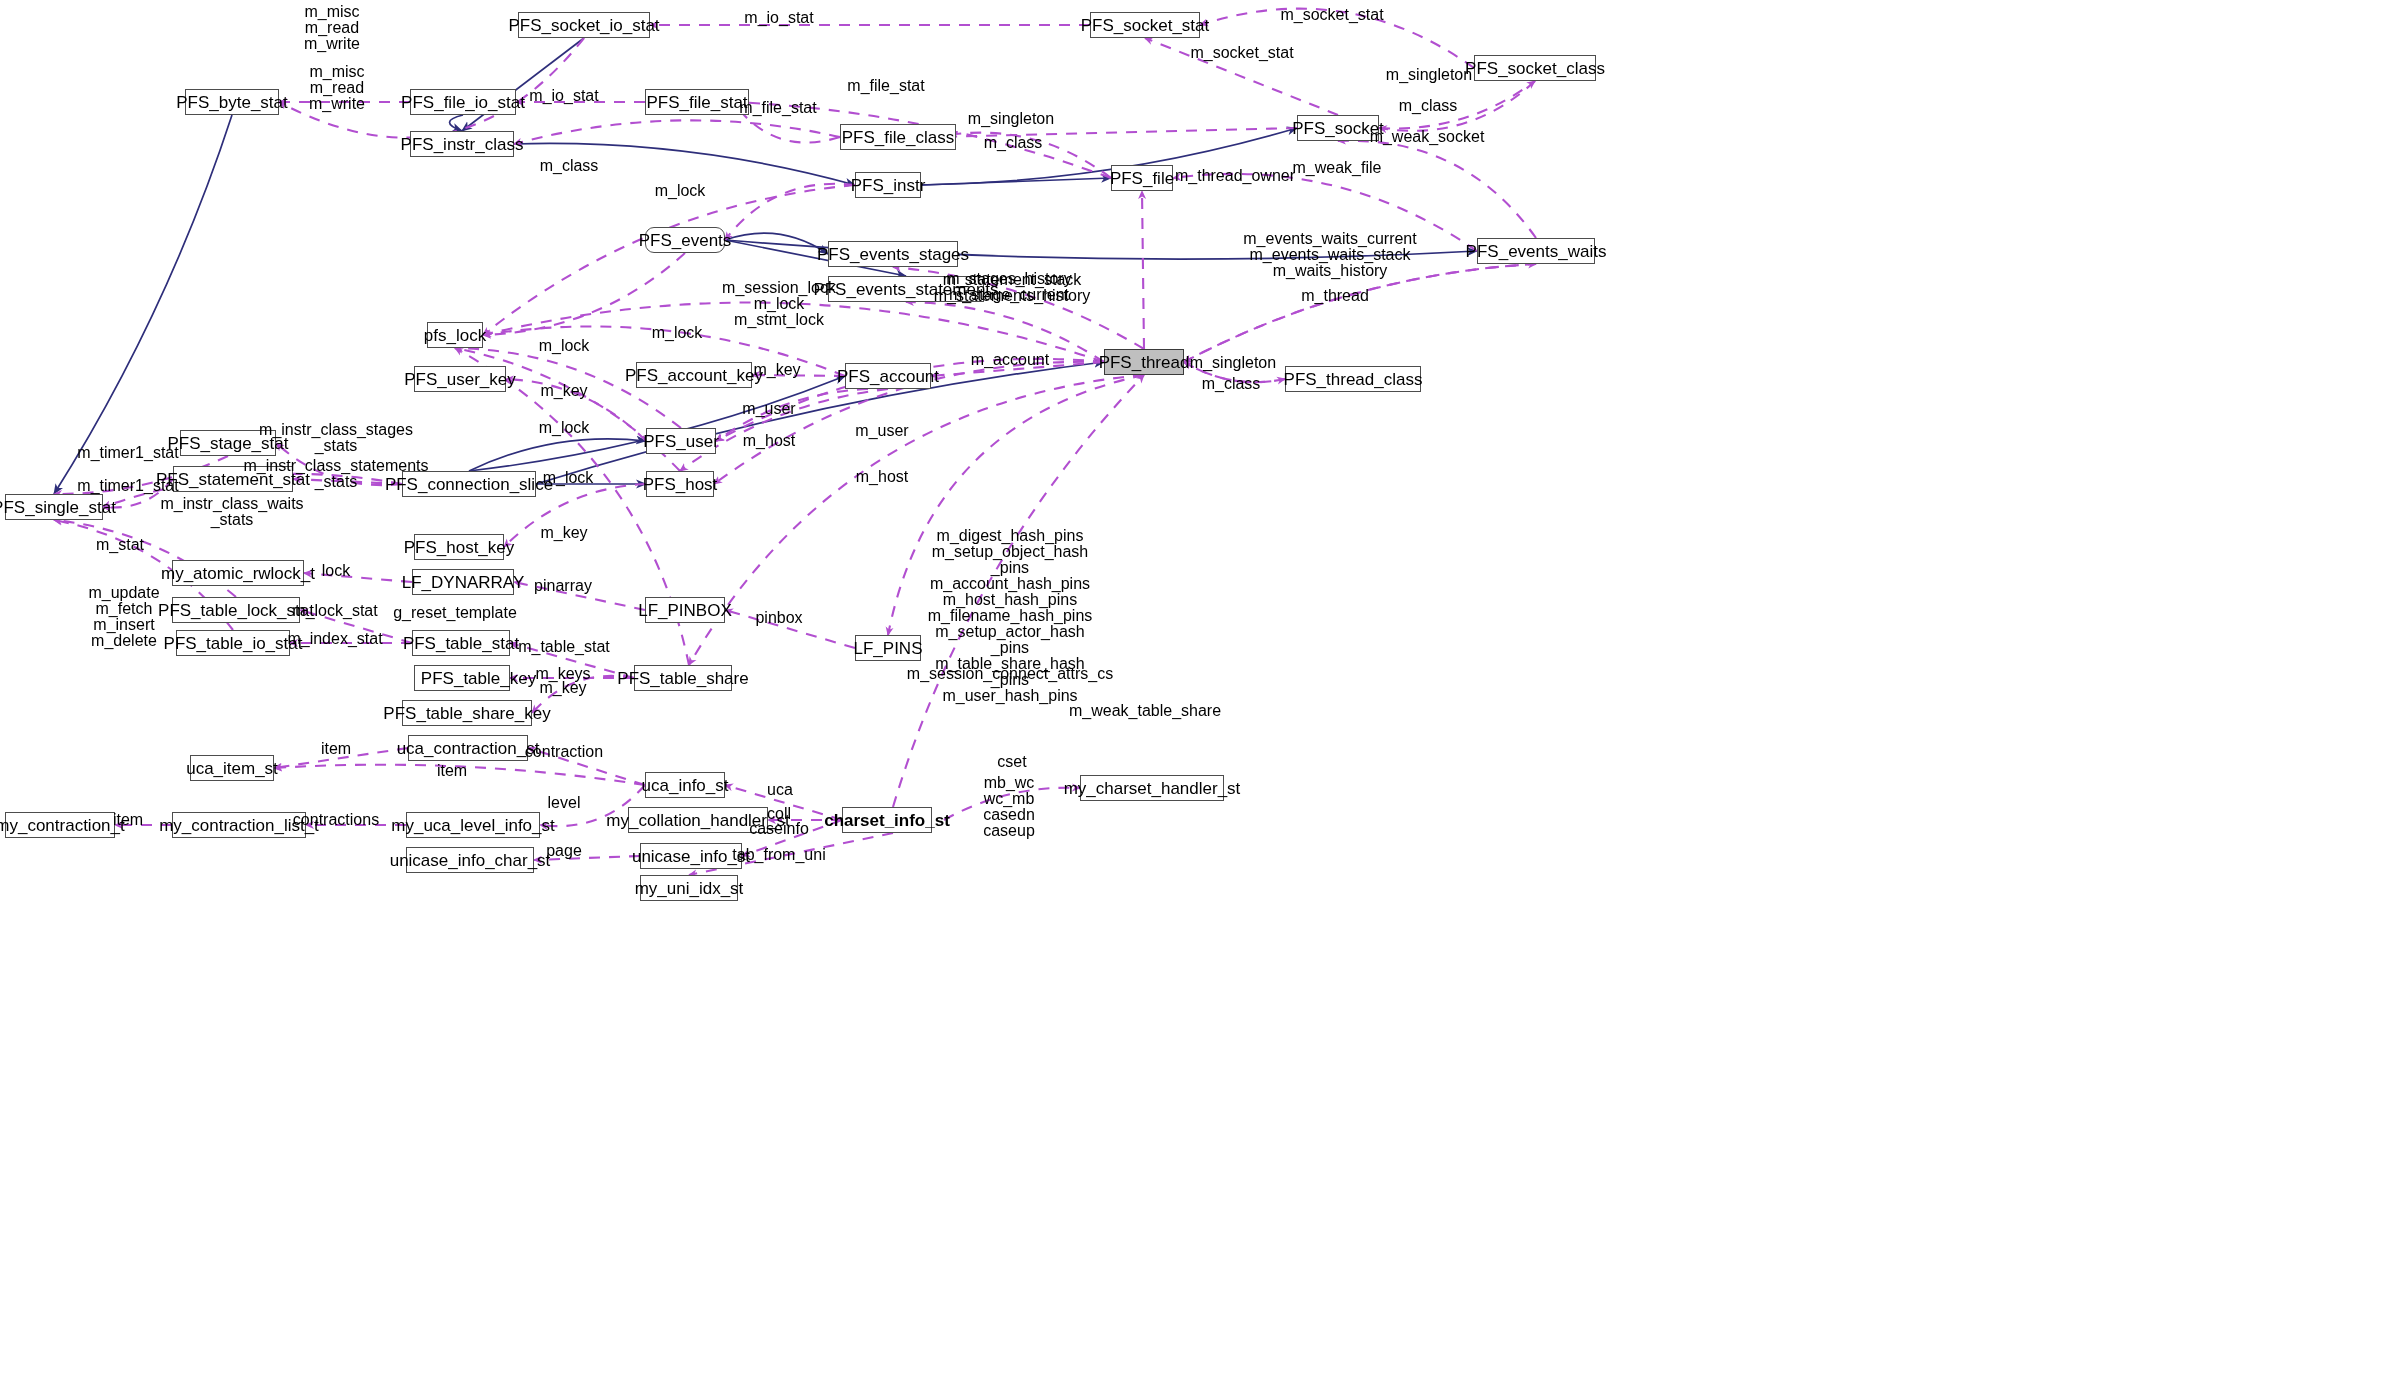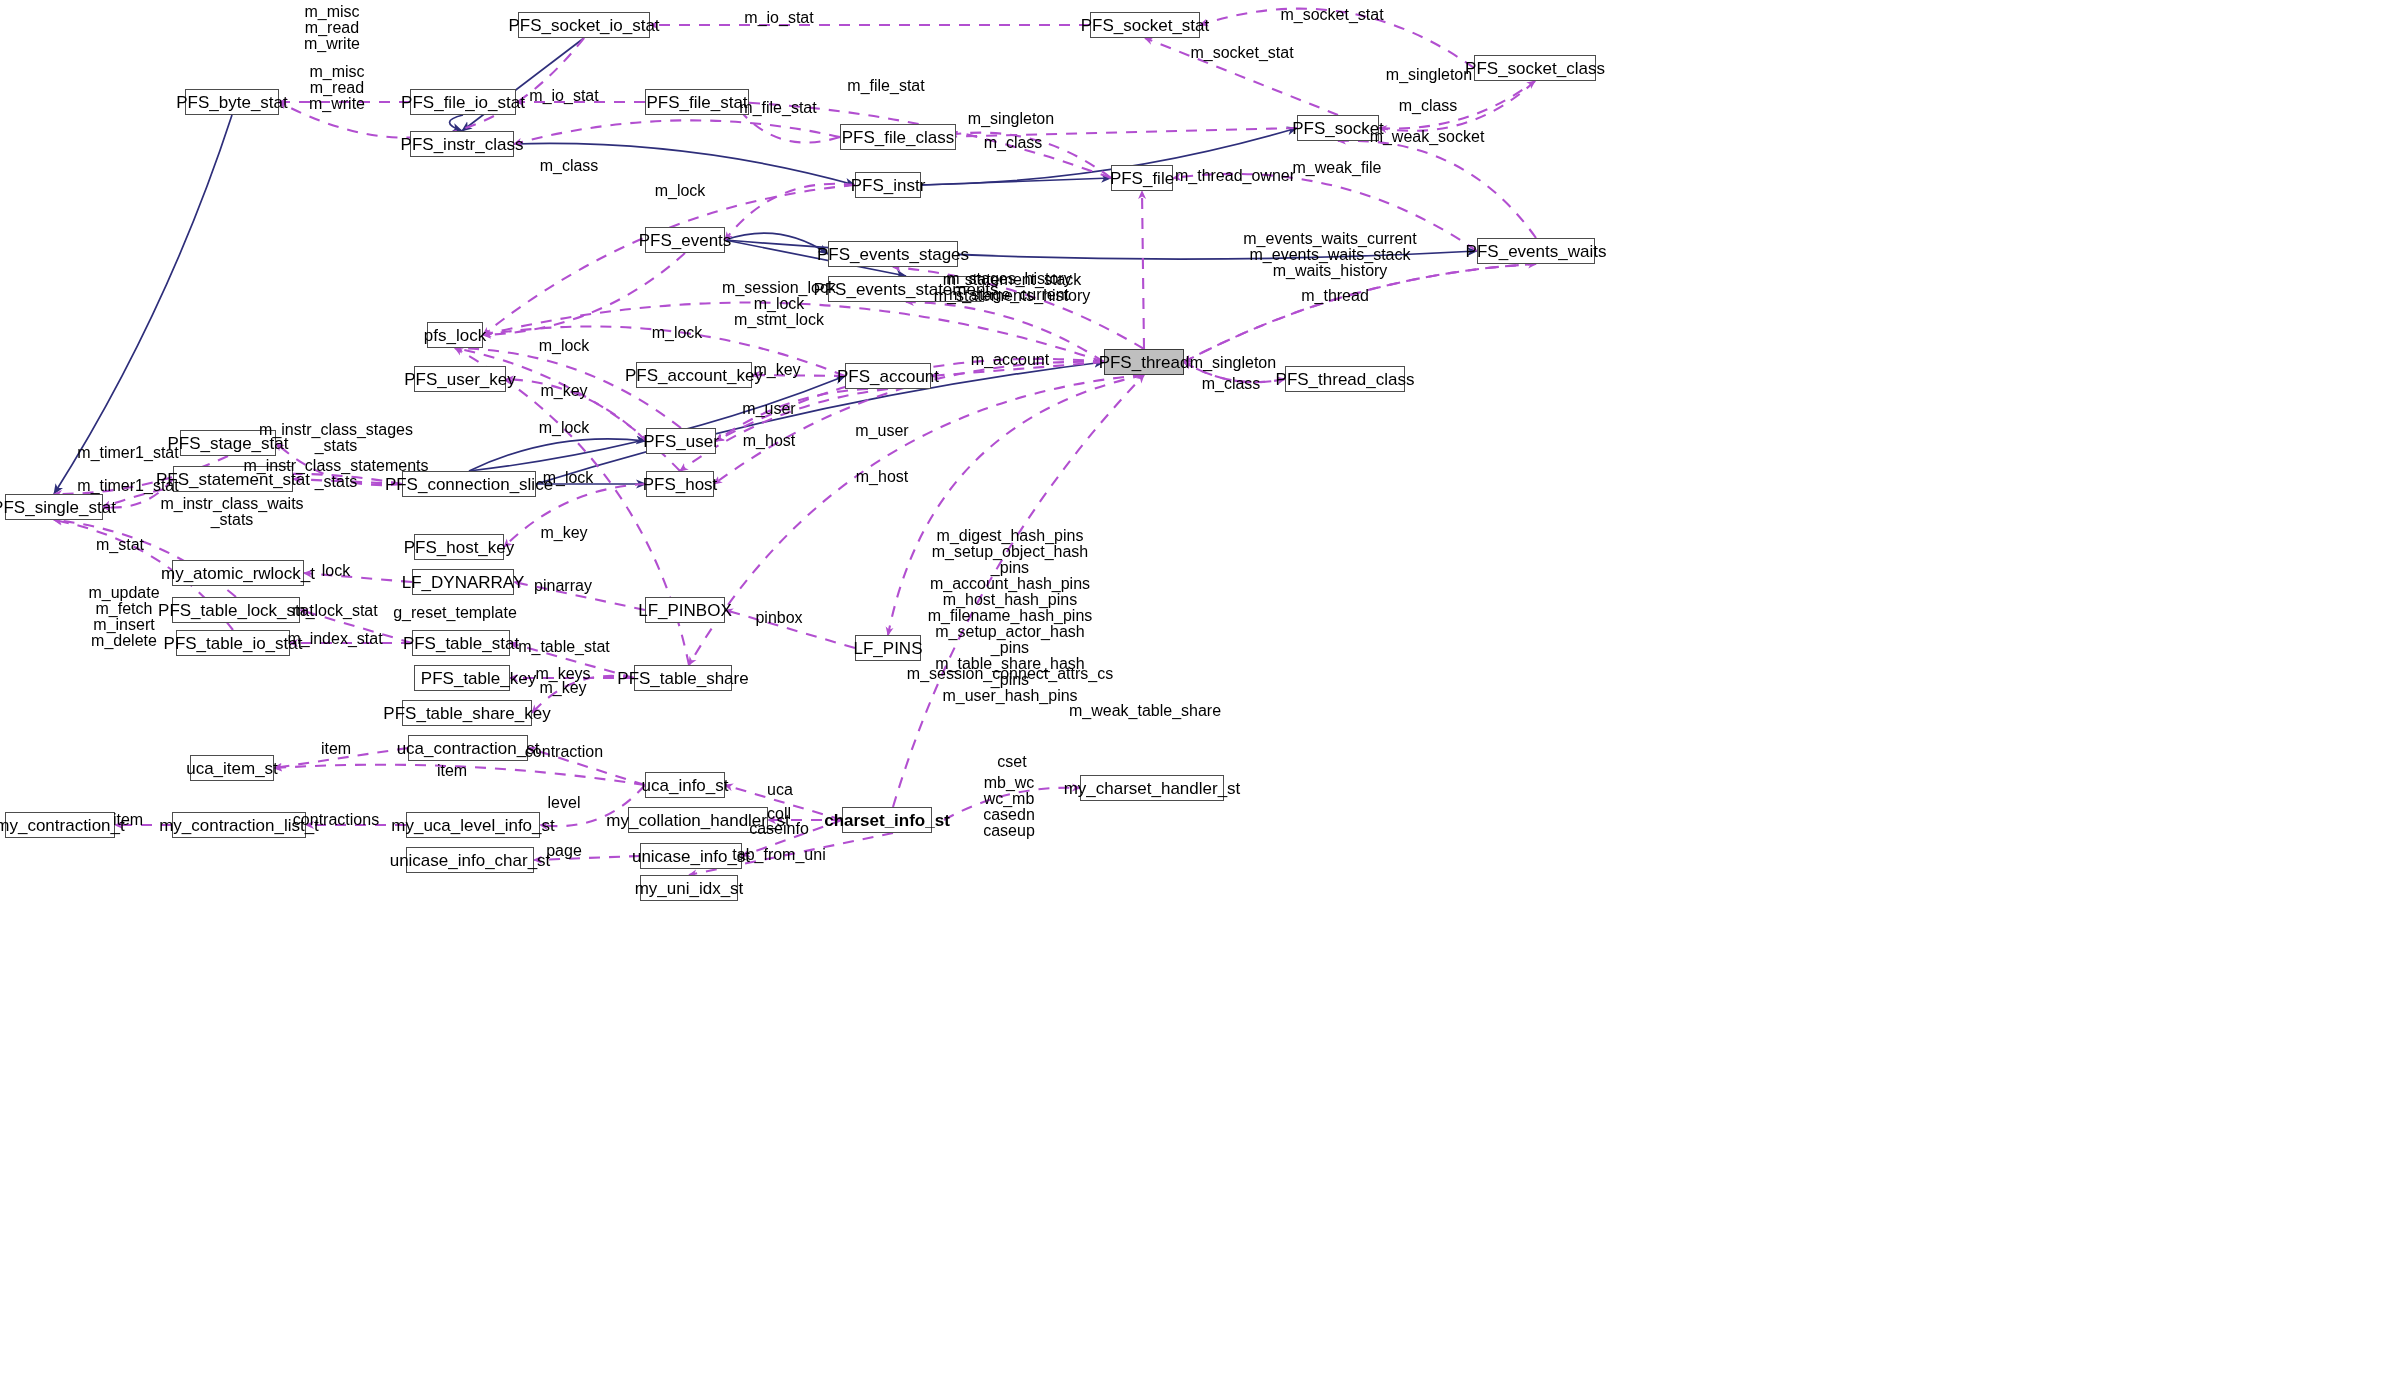--- a/index.html
+++ b/index.html
@@ -143,30 +143,30 @@
     <div class="node" style="left: 1090px; top: 12px; width: 110px;">PFS_socket_stat</div>
     <div class="node" style="left: 1474px; top: 55px; width: 122px;">PFS_socket_class</div>
     <div class="node" style="left: 185px; top: 89px; width: 94px;">PFS_byte_stat</div>
     <div class="node" style="left: 410px; top: 89px; width: 106px;">PFS_file_io_stat</div>
     <div class="node" style="left: 645px; top: 89px; width: 104px;">PFS_file_stat</div>
     <div class="node" style="left: 1297px; top: 115px; width: 82px;">PFS_socket</div>
     <div class="node" style="left: 410px; top: 131px; width: 104px;">PFS_instr_class</div>
     <div class="node" style="left: 840px; top: 124px; width: 116px;">PFS_file_class</div>
     <div class="node" style="left: 1111px; top: 165px; width: 62px;">PFS_file</div>
     <div class="node" style="left: 855px; top: 172px; width: 66px;">PFS_instr</div>
-    <div class="node" style="left: 645px; top: 227px; width: 80px;">PFS_events</div>
+    <div class="node" style="left: 645px; top: 227px; width: 80px; border-radius: 9px;">PFS_events</div>
     <div class="node" style="left: 828px; top: 241px; width: 130px;">PFS_events_stages</div>
     <div class="node" style="left: 1477px; top: 238px; width: 118px;">PFS_events_waits</div>
     <div class="node" style="left: 828px; top: 276px; width: 156px;">PFS_events_statements</div>
     <div class="node" style="left: 427px; top: 322px; width: 56px;">pfs_lock</div>
     <div class="node focus" style="left: 1104px; top: 349px; width: 80px;">PFS_thread</div>
     <div class="node" style="left: 636px; top: 362px; width: 116px;">PFS_account_key</div>
     <div class="node" style="left: 845px; top: 363px; width: 86px;">PFS_account</div>
     <div class="node" style="left: 414px; top: 366px; width: 92px;">PFS_user_key</div>
-    <div class="node" style="left: 1285px; top: 366px; width: 120px;">PFS_thread_class</div>
+    <div class="node" style="left: 1285px; top: 366px; width: 136px;">PFS_thread_class</div>
     <div class="node" style="left: 180px; top: 430px; width: 96px;">PFS_stage_stat</div>
     <div class="node" style="left: 646px; top: 428px; width: 70px;">PFS_user</div>
     <div class="node" style="left: 173px; top: 466px; width: 120px;">PFS_statement_stat</div>
     <div class="node" style="left: 646px; top: 471px; width: 68px;">PFS_host</div>
     <div class="node" style="left: 402px; top: 471px; width: 134px;">PFS_connection_slice</div>
     <div class="node" style="left: 5px; top: 494px; width: 98px;">PFS_single_stat</div>
     <div class="node" style="left: 414px; top: 534px; width: 90px;">PFS_host_key</div>
     <div class="node" style="left: 172px; top: 560px; width: 132px;">my_atomic_rwlock_t</div>
     <div class="node" style="left: 412px; top: 569px; width: 102px;">LF_DYNARRAY</div>
     <div class="node" style="left: 172px; top: 597px; width: 128px;">PFS_table_lock_stat</div>

